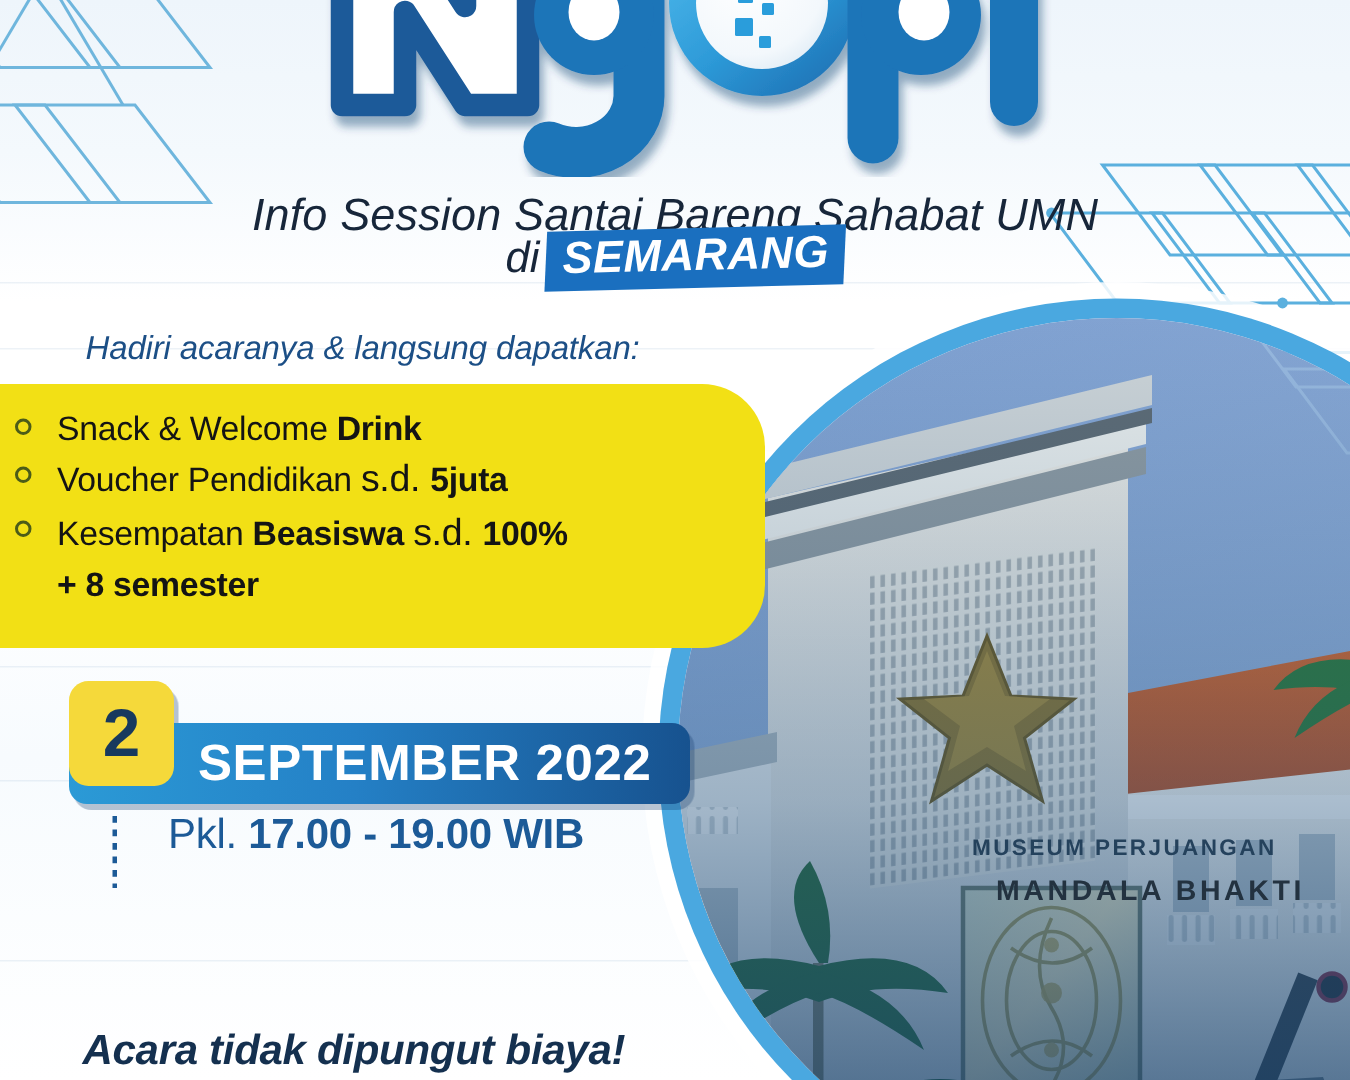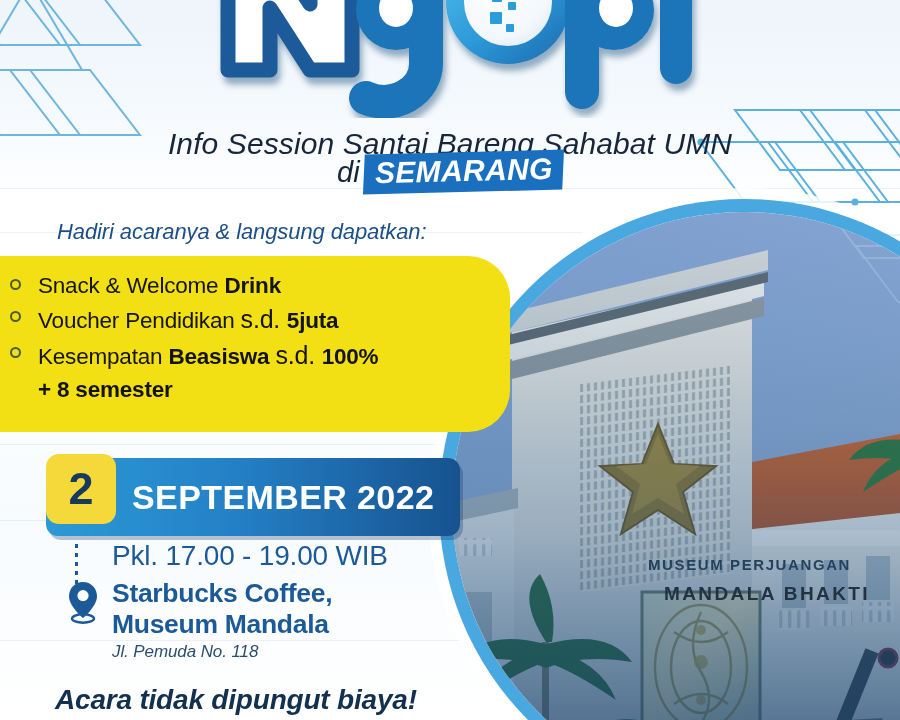--- a/index.html
+++ b/index.html
@@ -108,28 +108,28 @@
   }
   #photo-svg { display:block; }
 
   
   #date-row {
     position:absolute; left:46px; top:458px;
     display:flex; align-items:stretch;
     filter:drop-shadow(3px 4px 0 rgba(20,60,110,.30));
   }
   #date-bar {
-    height:78px;
+    height:54px;
     display:flex; align-items:center;
     padding:0 26px 0 86px;
     margin-left:-70px;
     background:linear-gradient(90deg,#2b9ad6 0%,#2480c6 46%,#17528f 100%);
     border-radius:12px;
     color:#ffffff;
-    font-size:34px; font-weight:bold; letter-spacing:.4px;
+    font-size:34px; font-weight:bold; letter-spacing:.4px;margin-top:24px;
   }
   #day-chip {
     position:relative; z-index:2;
     width:70px; height:70px; margin-top:-4px;
     background:#f5d93a;
     border-radius:13px;
     display:flex; align-items:center; justify-content:center;
     color:#17395e; font-size:45px; font-weight:bold;
   }
 
@@ -139,21 +139,21 @@
   #time-row { margin-bottom:6px; }
   #dotted {
     position:absolute; left:13px; top:4px;
     width:3px; height:48px;
     background-image:linear-gradient(#1c5a97 50%, transparent 0);
     background-size:3px 9px; background-repeat:repeat-y;
   }
   #time-text {
     font-size:28px; color:#1c5a97; font-weight:500; letter-spacing:-.2px;
   }
-  #time-text b { font-weight:normal; }
+  #time-text b { font-weight:bold; }
   #pin-icon { position:absolute; left:4px; top:2px; }
   #place-name {
     font-size:26.5px; font-weight:bold; color:#1c5a97;
     line-height:1.16; letter-spacing:-.3px;
   }
   #place-addr {
     font-size:17px; font-style:italic; color:#2c4d6e;
     margin-top:3px; letter-spacing:-.1px;
   }
   #free-note {
@@ -437,29 +437,17 @@
     <div id="date-bar">SEPTEMBER 2022</div>
   </div>
 
   <div id="meta">
 
     <div id="time-row">
       <div id="dotted"></div>
       <div id="time-text"><span>Pkl. </span><b>17.00 - 19.00 WIB</b></div>
     </div>
 
-    <div id="place-row">
-      <svg id="pin-icon" width="34" height="44" viewBox="0 0 34 44">
-        <path d="M17 2 C9 2 3 8.4 3 16.4 C3 26 17 38 17 38 C17 38 31 26 31 16.4 C31 8.4 25 2 17 2 Z" fill="#1c5a97"></path>
-        <circle cx="17" cy="15.6" r="5.6" fill="#ffffff"></circle>
-        <ellipse cx="17" cy="38.5" rx="11" ry="4.2" fill="none" stroke="#1c5a97" stroke-width="2.4"></ellipse>
-      </svg>
-      <div id="place-name">
-        <div>Starbucks Coffee,</div>
-        <div>Museum Mandala</div>
-      </div>
-      <div id="place-addr">Jl. Pemuda No. 118</div>
-    </div>
   </div>
 
   <div id="free-note">Acara tidak dipungut biaya!</div>
 
 </div>
 
 </body></html>

